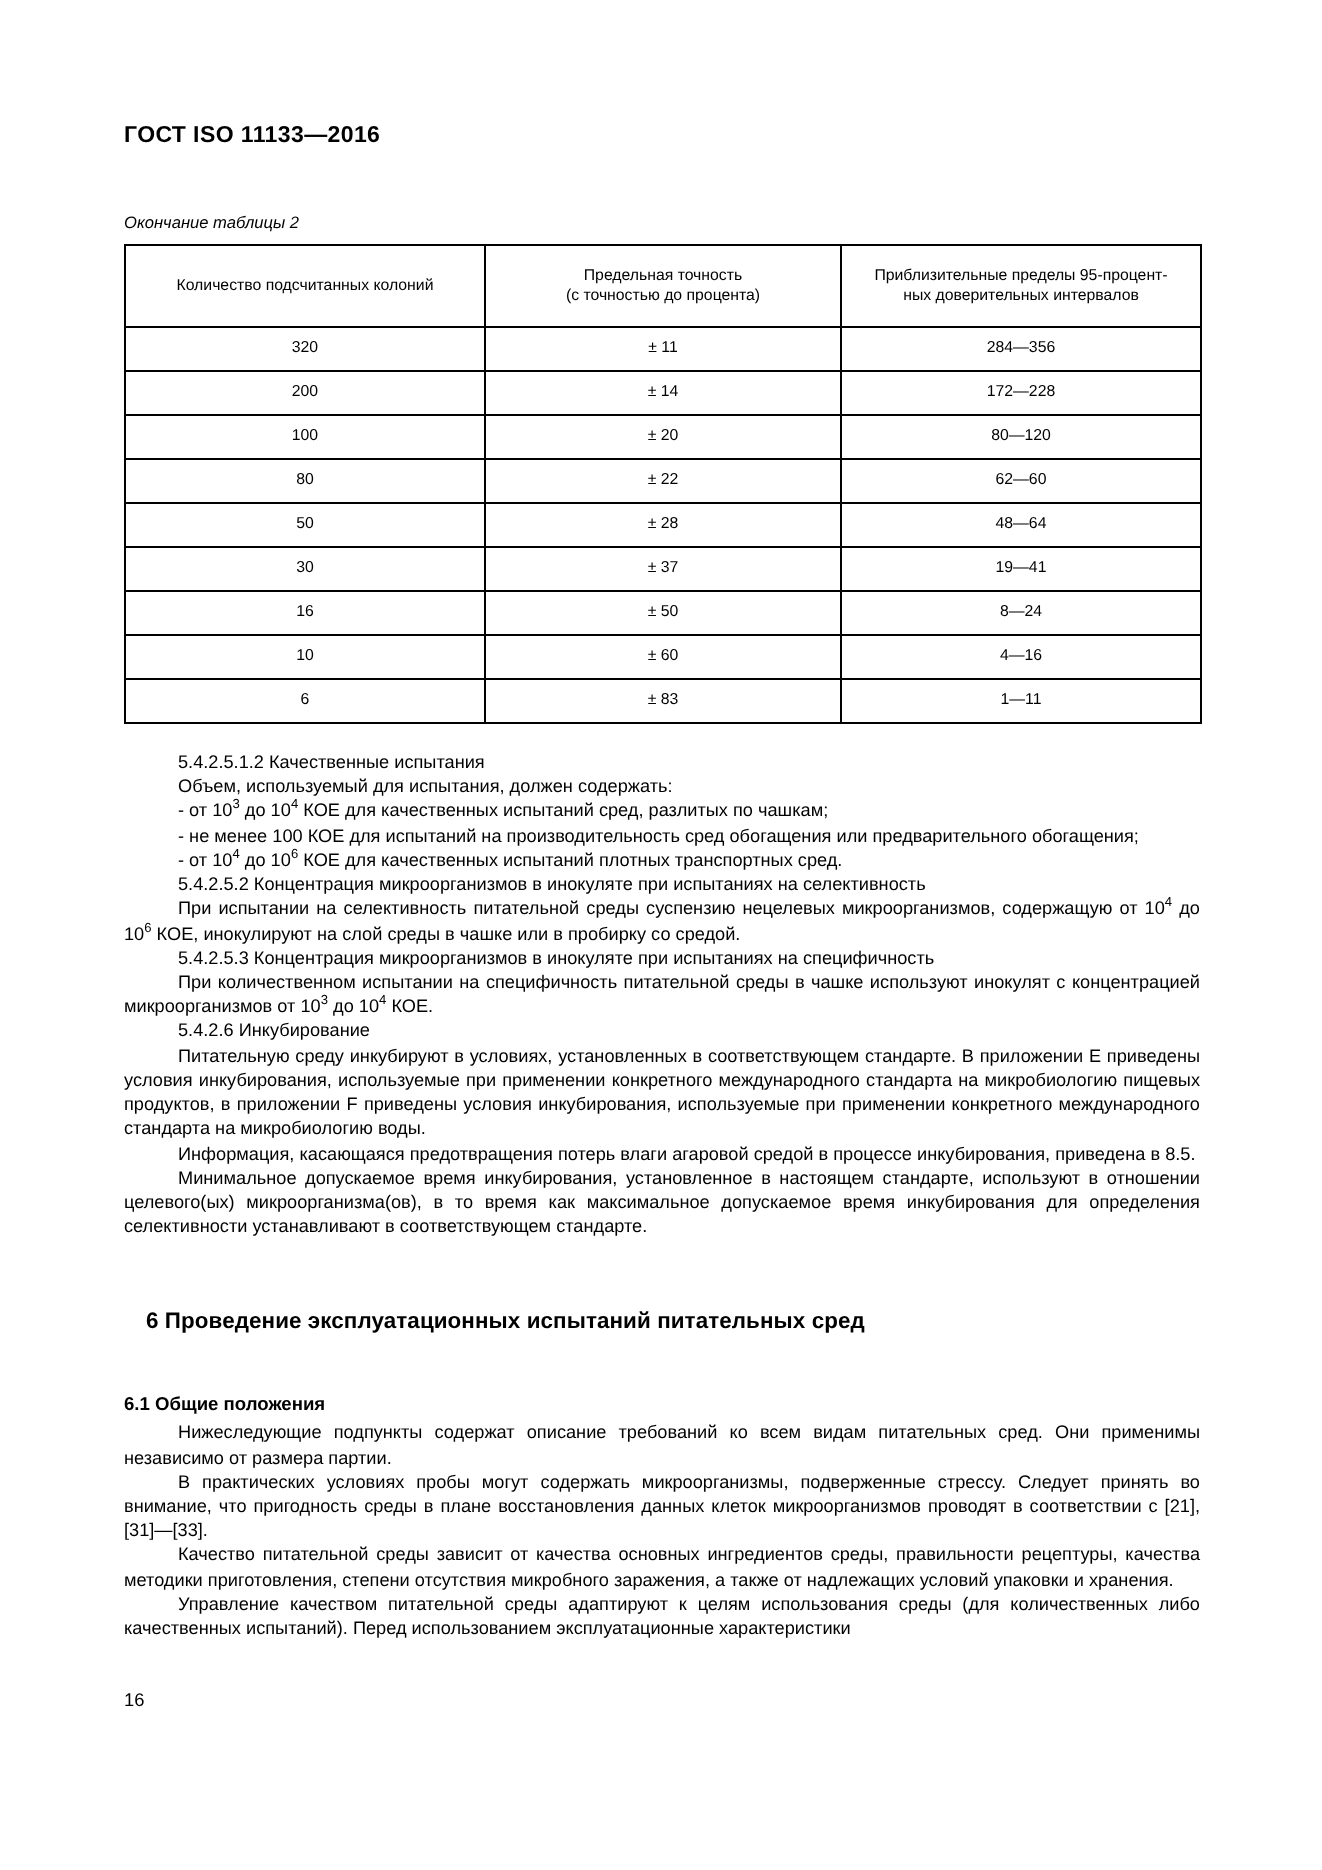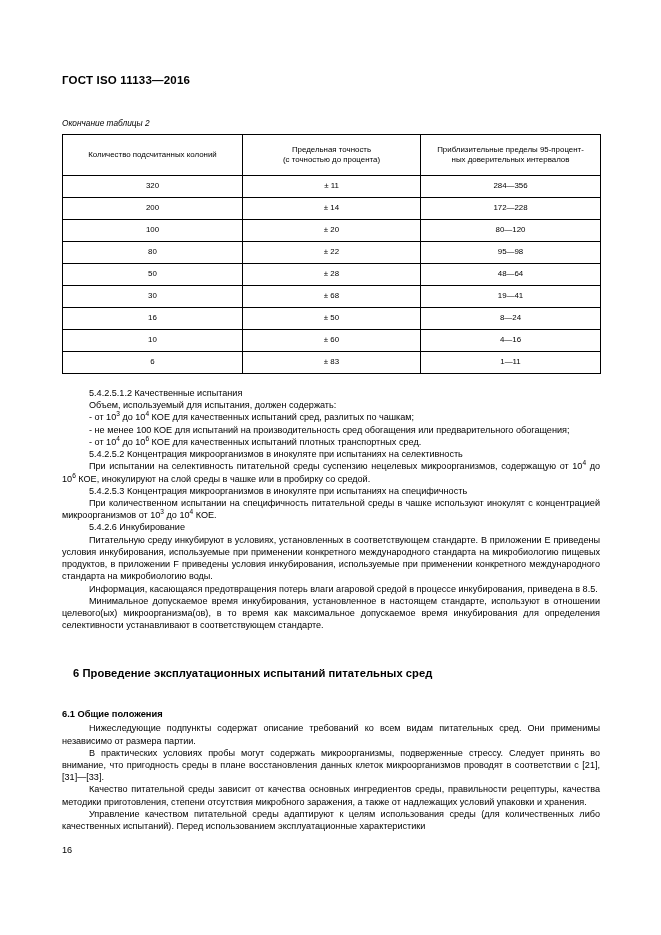--- a/index.html
+++ b/index.html
@@ -15,21 +15,21 @@
     position: relative;
     width: 661px;
     height: 935px;
     background: #ffffff;
     overflow: hidden;
     box-sizing: border-box;
   }
   .content {
     position: absolute;
     left: 62px;
-    top: 16px;
+    top: 4px;
     width: 538px;
   }
   .running-head {
     font-size: 11.5px;
     font-weight: bold;
     letter-spacing: 0.2px;
     padding-top: 58px;
     margin: 0;
   }
   .table-caption {
@@ -158,30 +158,30 @@
           <td>172—228</td>
         </tr>
         <tr>
           <td>100</td>
           <td>± 20</td>
           <td>80—120</td>
         </tr>
         <tr>
           <td>80</td>
           <td>± 22</td>
-          <td>95—98</td>
+          <td>62—60</td>
         </tr>
         <tr>
           <td>50</td>
           <td>± 28</td>
           <td>48—64</td>
         </tr>
         <tr>
           <td>30</td>
-          <td>± 68</td>
+          <td>± 37</td>
           <td>19—41</td>
         </tr>
         <tr>
           <td>16</td>
           <td>± 50</td>
           <td>8—24</td>
         </tr>
         <tr>
           <td>10</td>
           <td>± 60</td>

